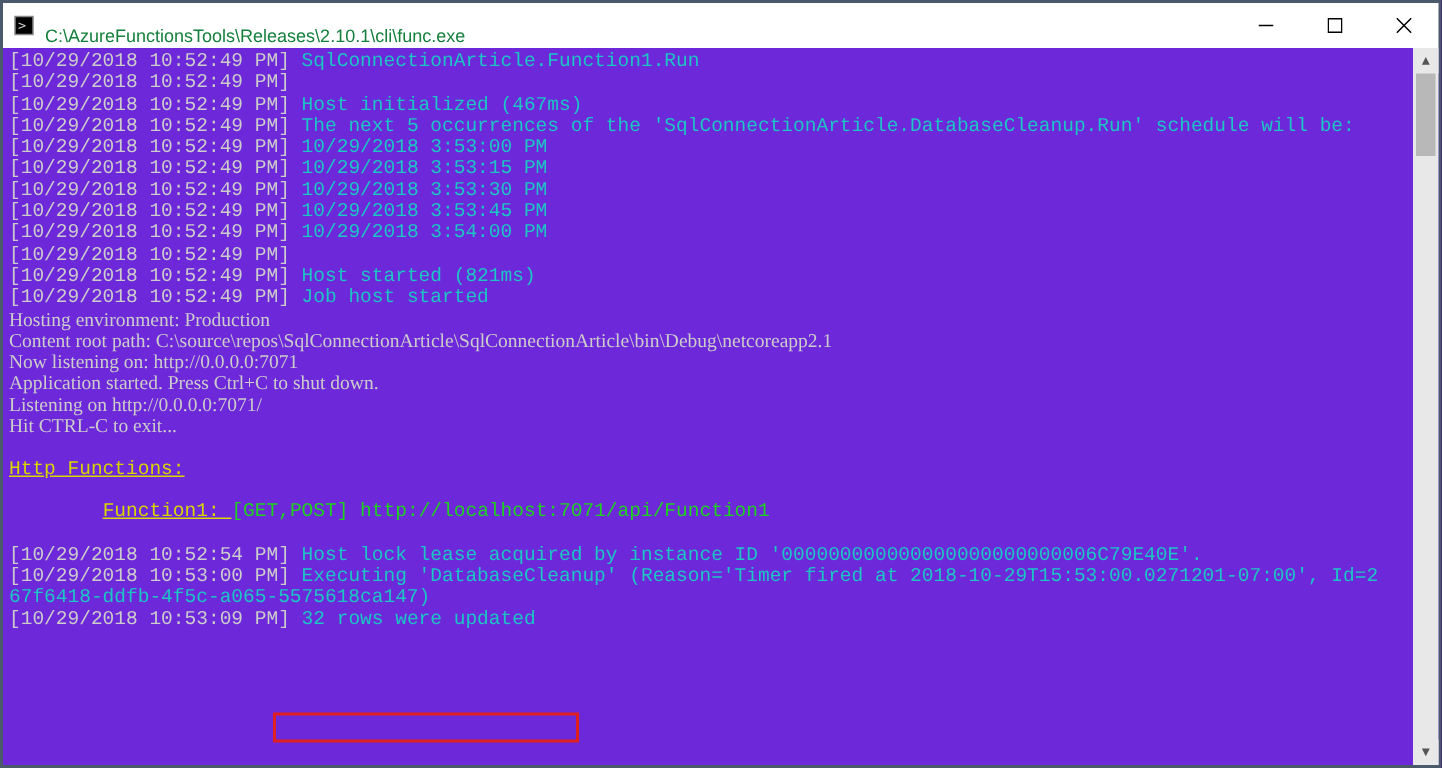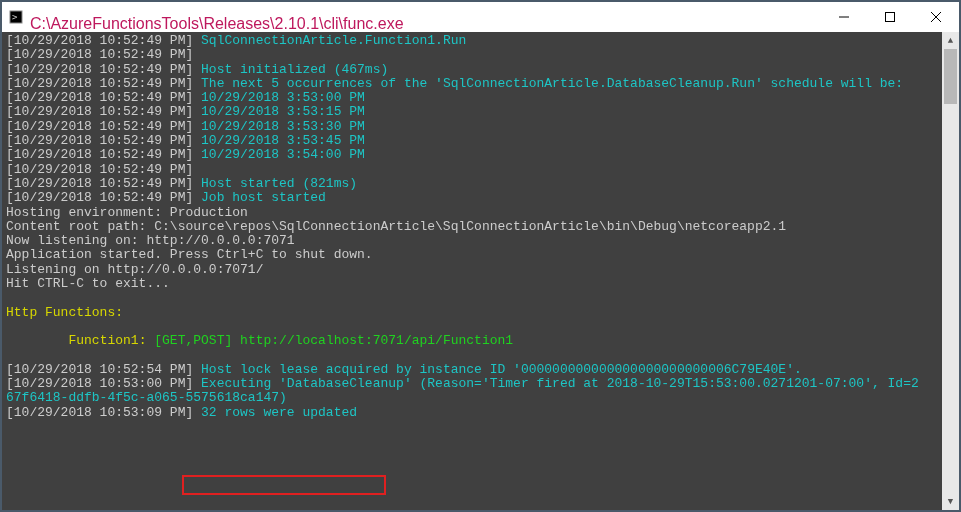--- a/index.html
+++ b/index.html
@@ -28,41 +28,41 @@
   .titlebar .icon {
     width: 16px;
     height: 16px;
     margin-right: 6px;
     display: flex;
     align-items: center;
     justify-content: center;
   }
   .titlebar .title {
     flex: 1;
-    color: #be185d;
+    color: #15803d;
     font-family: 'Segoe UI', Tahoma, sans-serif;
-    font-size: 16px;
+    font-size: 12px;
     white-space: nowrap;
     overflow: hidden;
     margin-top: 13px;
   }
   .win-controls { display: flex; }
   .win-btn {
     width: 46px;
     height: 30px;
     display: flex;
     align-items: center;
     justify-content: center;
     color: #000;
   }
   .console-area {
     position: relative;
     width: 100%;
     height: calc(100% - 30px);
-    background: #404040;
+    background: #6d28d9;
   }
   .console-content {
     position: absolute;
     top: 0; left: 0; right: 17px; bottom: 0;
     padding: 2px 4px;
     line-height: 14.3px;
     white-space: pre;
     overflow: hidden;
     color: #cccccc;
   }
@@ -86,23 +86,23 @@
   .scroll-thumb {
     position: absolute;
     left: 2px;
     width: 13px;
     background: #b8b8b8;
     top: 17px;
     height: 55px;
   }
   .ts { color: #cccccc; }
   .cyan { color: #1dc5c5; }
-  .yellow { color: #d7d700; }
+  .yellow { color: #d7d700; text-decoration: underline; }
   .green { color: #1fd21f; font-family: Liberation Mono, monospace; }
-  .grey { color: #cccccc; }
+  .grey { color: #cccccc; font-family: Liberation Serif, serif; }
   .highlight-box {
     position: absolute;
     border: 2px solid #e02020;
     pointer-events: none;
   }
   .line { display: block; }
 </style>
 </head>
 <body>
 

